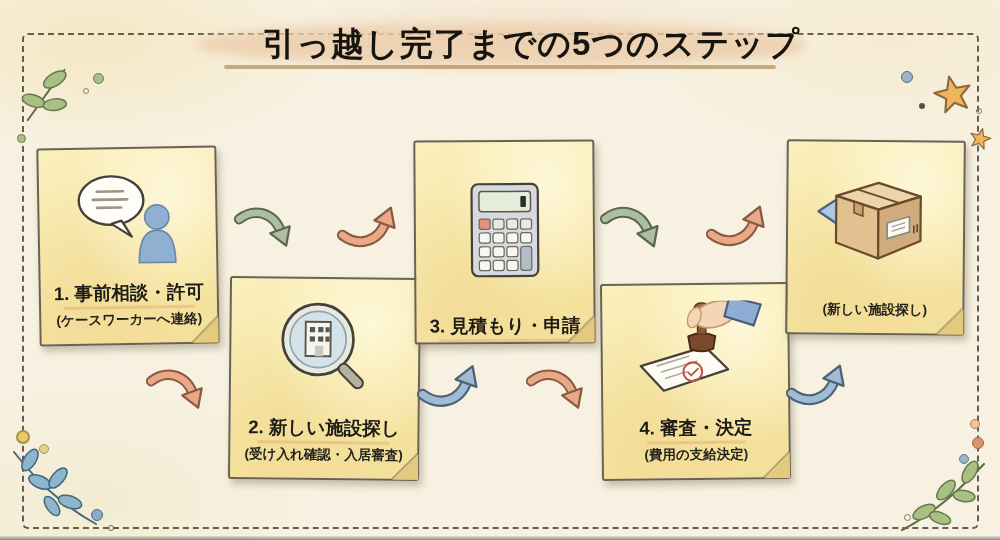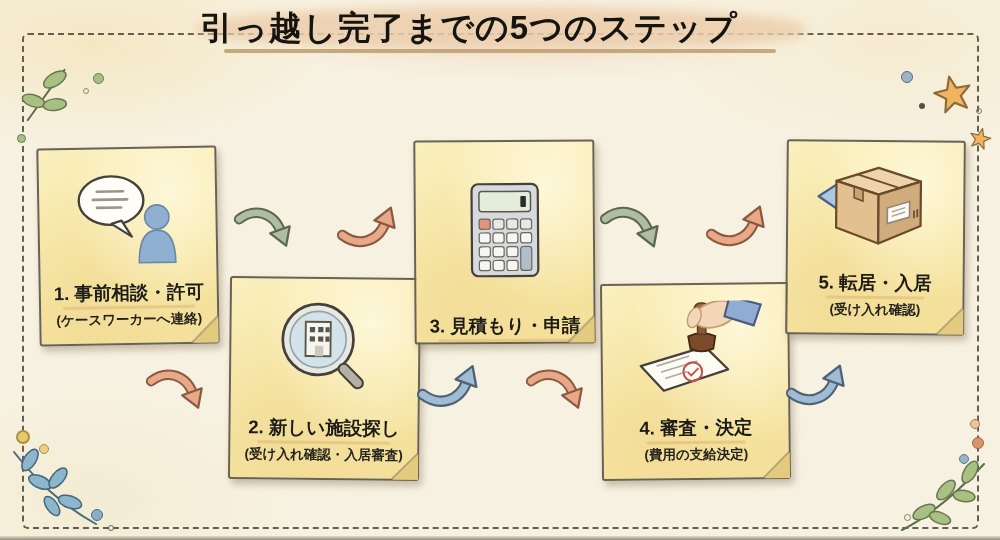--- a/index.html
+++ b/index.html
@@ -23,22 +23,22 @@
     background:radial-gradient(ellipse at 40% 60%,rgba(240,232,200,.55),rgba(240,232,200,0) 70%);}
   .bottom-edge{position:absolute;left:0;bottom:0;width:100%;height:4px;
     background:linear-gradient(rgba(110,100,82,.15),rgba(62,56,45,.55));}
 
   .dashed-frame{
     position:absolute;left:22px;top:33px;width:953px;height:492px;
     border:2px dashed #4c463a;border-radius:6px;opacity:.85;
   }
 
   
-  .title-wrap{position:absolute;left:50%;top:6px;transform:translateX(-50%);
-    width:600px;text-align:left;}
+  .title-wrap{position:absolute;left:50%;top:22px;transform:translateX(-50%);
+    width:600px;text-align:right;}
   .title-highlight{position:absolute;left:-5px;right:-5px;top:2px;bottom:4px;
     background:#eccfae;border-radius:45% 55% 50% 50%/60% 55% 45% 60%;
     filter:blur(5px);opacity:.85;}
   .title-text{position:relative;margin:0;font-size:33px;font-weight:800;
     color:#15140f;letter-spacing:1px;line-height:1.35;}
   .title-underline{position:relative;height:4px;width:92%;margin:-2px auto 0;
     background:rgba(183,146,97,.75);border-radius:2px;}
 
   
   .note{
@@ -200,22 +200,21 @@
         <polygon points="62,8 100,20 62,32 24,20" fill="#eed4aa" stroke="#6a4a2a" stroke-width="2" stroke-linejoin="round"></polygon>
         <polygon points="24,20 62,32 62,76 24,62" fill="#e2c090" stroke="#6a4a2a" stroke-width="2" stroke-linejoin="round"></polygon>
         <polygon points="62,32 100,20 100,60 62,76" fill="#d0ac7c" stroke="#6a4a2a" stroke-width="2" stroke-linejoin="round"></polygon>
         <path d="M43 14 L81 26" stroke="#6a4a2a" stroke-width="1.6"></path>
         <polygon points="40,25 48,28 48,38 40,35" fill="#c8a274" stroke="#6a4a2a" stroke-width="1.3"></polygon>
         <polygon points="70,44 90,38 90,52 70,58" fill="#fcfbf3" stroke="#8f897a" stroke-width="1.5"></polygon>
         <path d="M74,47.5 L86,43.5 M74,51.5 L86,47.5" stroke="#a8a296" stroke-width="1.3"></path>
         <path d="M94 46 v7 M97 45 v7" stroke="#5c4a32" stroke-width="1.5"></path>
       </svg>
     </div>
-    <div class="note-label">5. 転居・入居</div>
-    <div class="note-sub">(受け入れ確認)</div>
+    <div class="note-sub">(新しい施設探し)</div>
     <div class="fold"></div>
   </div>
 
   <svg class="arrow arr-green" style="left:233px;top:201px;width:62px;height:54px">
       <use href="#curve-arrow"></use>
     </svg>
   <svg class="arrow arr-salmon" style="left:145px;top:361px;width:62px;height:58px">
       <use href="#curve-arrow"></use>
     </svg>
   <svg class="arrow arr-salmon up" style="left:336px;top:196px;width:64px;height:60px">

